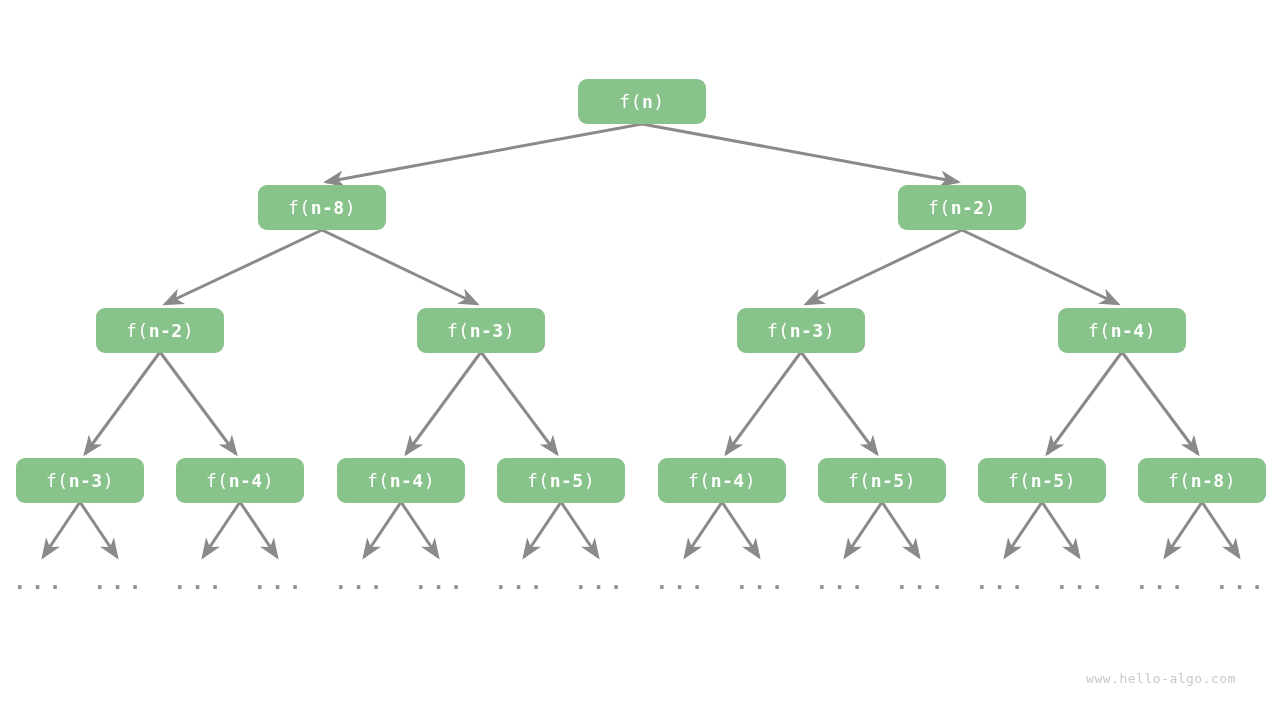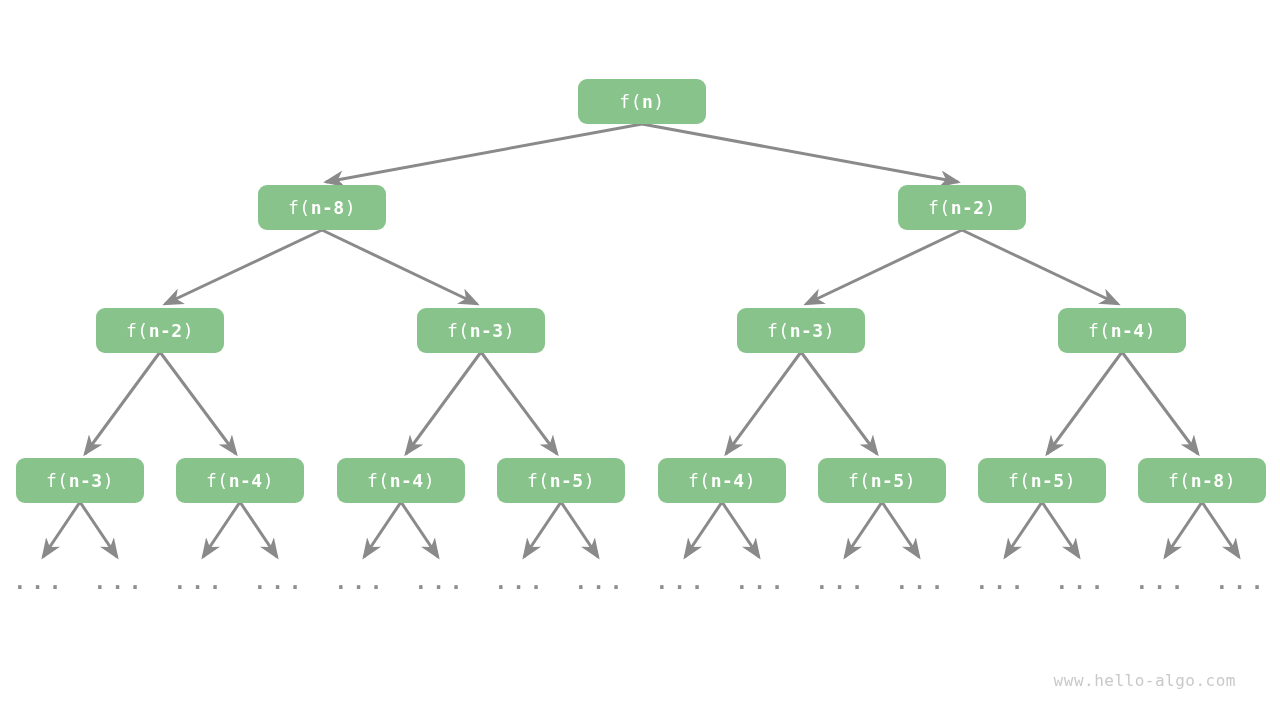--- a/index.html
+++ b/index.html
@@ -40,21 +40,21 @@
     font-size: 21px;
     font-weight: bold;
     letter-spacing: 5px;
     line-height: 20px;
   }
   .watermark {
     position: absolute;
     right: 44px;
     top: 671px;
     color: #c9c9c9;
-    font-size: 16px;
+    font-size: 13px;
     letter-spacing: 0.5px;
   }
 </style>
 </head>
 <body>
 
 <div class="stage">
 
   <svg class="edges" viewBox="0 0 1280 720" xmlns="http://www.w3.org/2000/svg">
     <defs>

